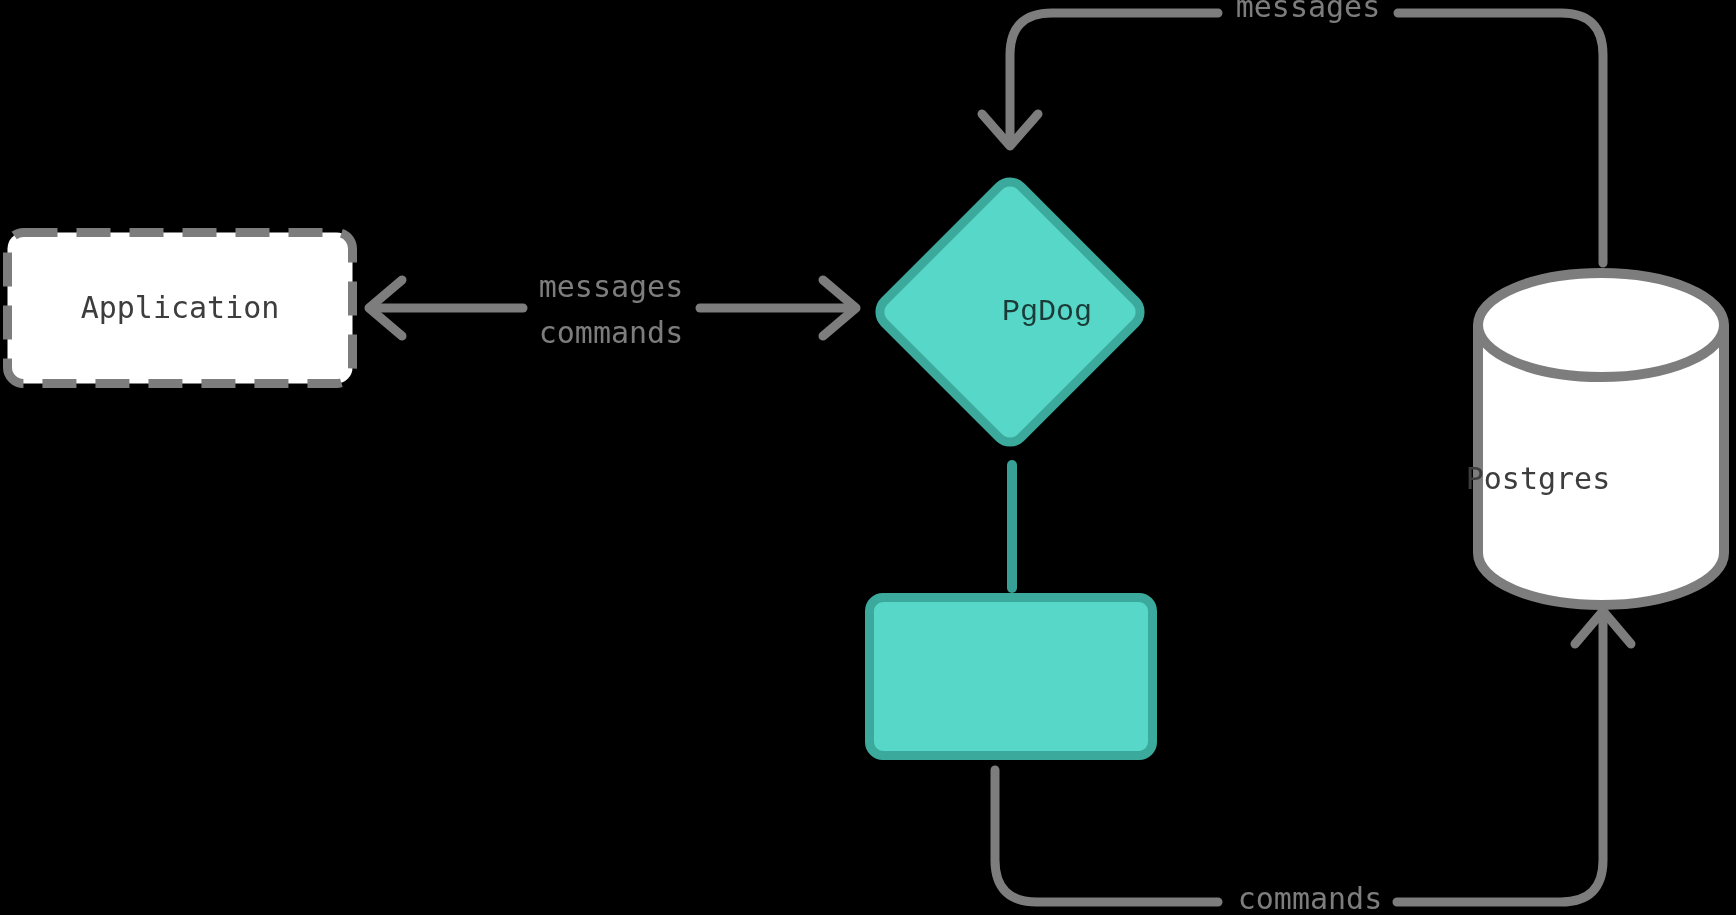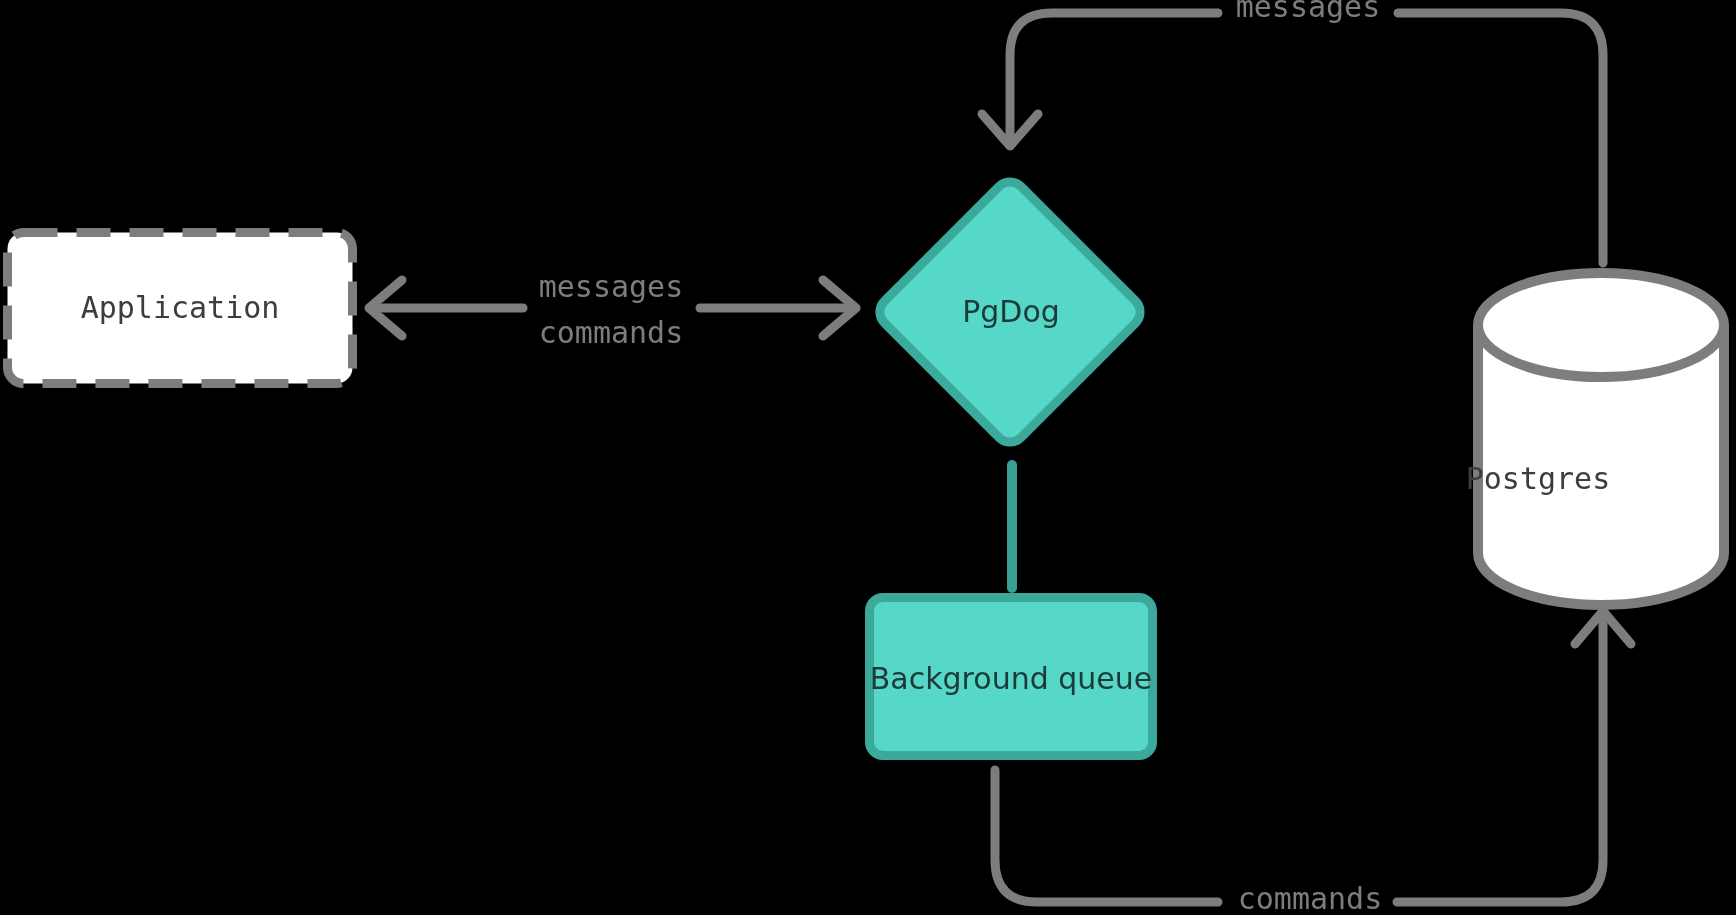--- a/index.html
+++ b/index.html
@@ -109,26 +109,22 @@
       <ellipse cx="1601" cy="325" rx="123" ry="52" fill="#ffffff" stroke="#7d7d7d" stroke-width="10"></ellipse>
     </g>
   </svg>
 
   <div class="diamond"></div>
 
   <div class="queue-box"></div>
 
   <div class="node-text mono-dark" style="left:180px; top:308px;">Application</div>
 
-  <div class="node-text teal-text" style="left:1011px; top:312px;">PgDog</div>
+  <div class="node-text teal-text" style="left:1047px; top:312px;font-family:Liberation Mono, monospace;">PgDog</div>
 
-  <div class="node-text teal-text queue-text" style="left:1011px; top:679px;">
-    <span class="line">Background</span>
-    <span class="line">queue</span>
-  </div>
 
   <div class="node-text mono-dark" style="left:1538px; top:479px;">Postgres</div>
 
   <div class="label" style="left:611px; top:287px;">messages</div>
 
   <div class="label" style="left:611px; top:333px;">commands</div>
 
   <div class="label" style="left:1308px; top:7px;">messages</div>
 
   <div class="label" style="left:1310px; top:899px;">commands</div>

